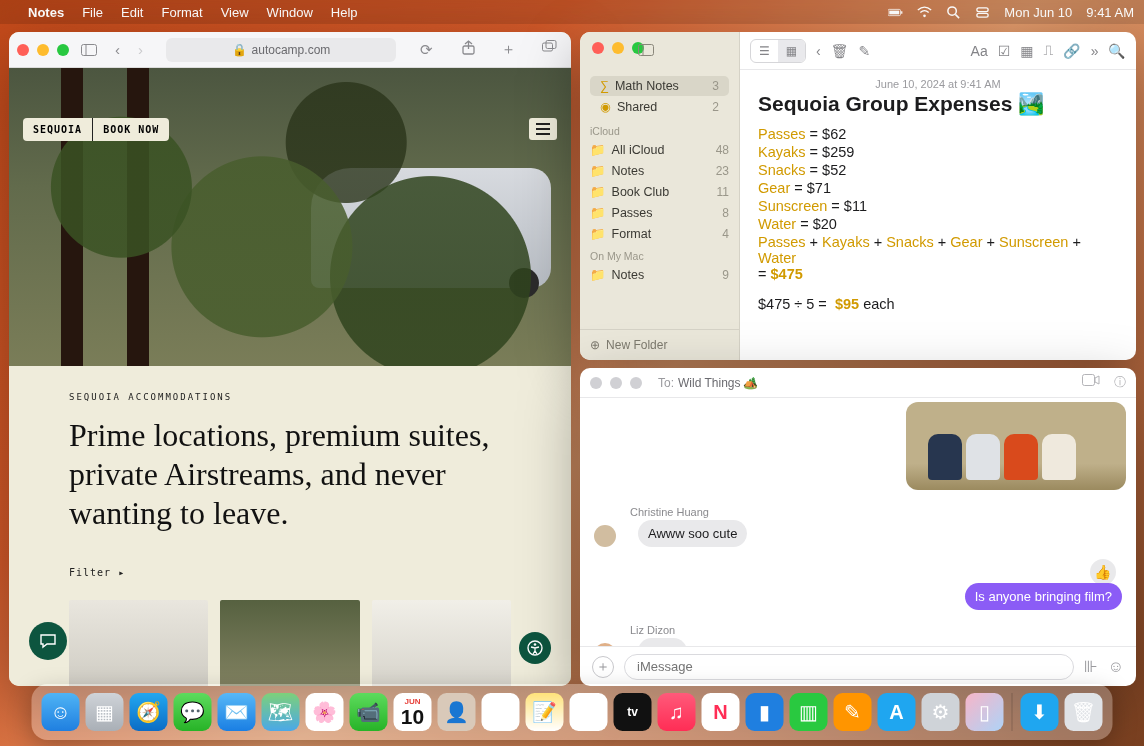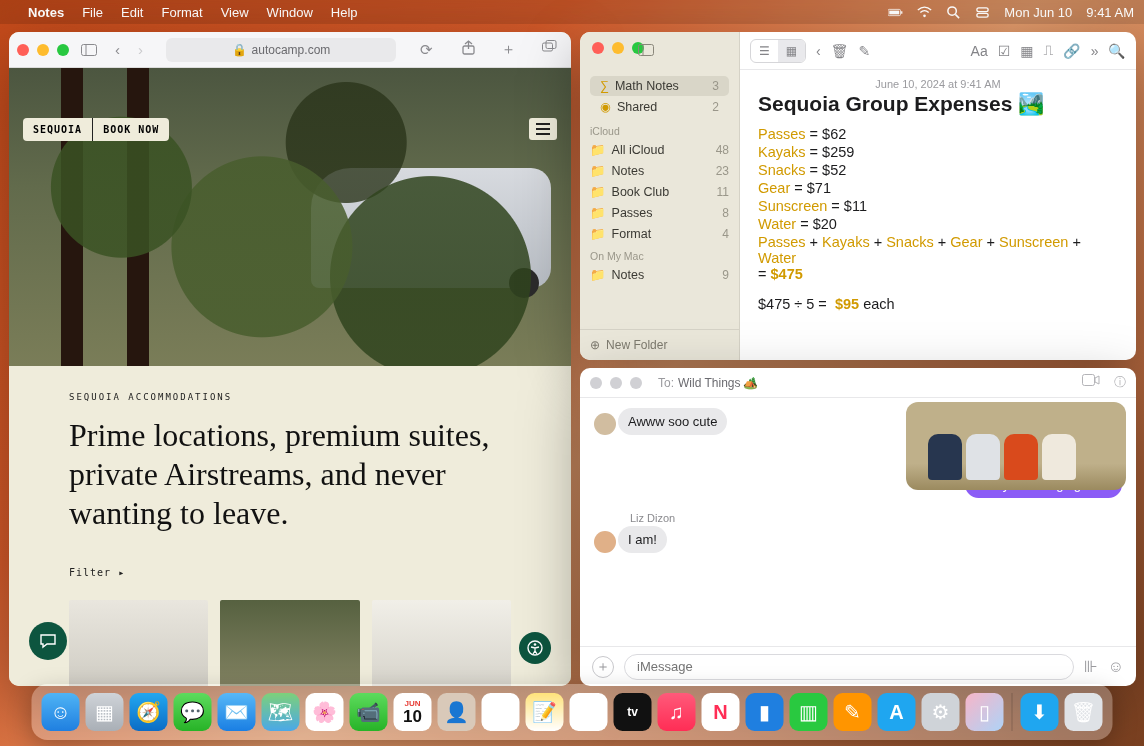--- a/index.html
+++ b/index.html
@@ -161,21 +161,21 @@
     background:
       linear-gradient(180deg,#bfb08a 70%,#9b8a5f 100%);
     overflow:hidden;
   }
   .ppl span{ position:absolute; bottom:10px; width:34px; height:46px; border-radius:10px 10px 4px 4px;}
   .ppl .p1{ left:22px; background:#27364f;}
   .ppl .p2{ left:60px; background:#dfe2e6;}
   .ppl .p3{ left:98px; background:#d94a1c;}
   .ppl .p4{ left:136px; background:#efe9dd;}
   .sender{ font-size:11px; color:#8a8a8e; margin-top:100px; margin-left:36px;}
-  .bubble-row{ display:flex; align-items:flex-end; gap:2px; margin:2px 0;}
+  .bubble-row{ display:flex; align-items:flex-end; gap:22px; margin:2px 0;}
   .avatar{ width:22px; height:22px; border-radius:50%; background:#d1bda0;}
   .bubble{ background:#e9e9eb; border-radius:14px; padding:6px 10px; font-size:13px; color:#1c1c1e; max-width:68%;}
   .bubble.mine{ background:#8b5cf6; color:#fff; margin-left:auto;}
   .react{ margin-left:auto; margin-right:6px; background:#e9e9eb; width:26px; height:26px; border-radius:14px; display:flex; align-items:center; justify-content:center; font-size:14px;}
   .sender2{ font-size:11px; color:#8a8a8e; margin:14px 0 0 36px;}
   .msg-input{
     height:40px; border-top:1px solid #e8e8ea; display:flex; align-items:center; gap:10px; padding:0 12px;
   }
   .msg-input .add{ width:22px; height:22px; border-radius:50%; border:1px solid #c8c8cc; color:#9a9a9e; display:flex; align-items:center; justify-content:center; font-size:14px;}
   .msg-input input{
@@ -199,21 +199,21 @@
   .app.finder{ background:linear-gradient(180deg,#4fb4f5,#1f7fe0);}
   .app.launch{ background:linear-gradient(180deg,#cfd3d8,#a9afb6);}
   .app.safari{ background:linear-gradient(180deg,#22a7f0,#0b6cc5);}
   .app.msg{ background:linear-gradient(180deg,#5ddb5d,#27b327);}
   .app.mail{ background:linear-gradient(180deg,#57b8f7,#1a7fe3);}
   .app.maps{ background:linear-gradient(180deg,#7dd07a,#4aa8e8);}
   .app.photos{ background:#fff;}
   .app.ft{ background:linear-gradient(180deg,#5ddb5d,#27b327);}
   .app.cal{ background:#fff; color:#e7413a; flex-direction:column; font-weight:700;}
   .app.cal small{ font-size:8px; line-height:1;}
-  .app.cal b{ font-size:17px; color:#111; line-height:1;}
+  .app.cal b{ font-size:21px; color:#111; line-height:1;}
   .app.contacts{ background:#d9c9b9;}
   .app.rem{ background:#fff;}
   .app.notes{ background:linear-gradient(180deg,#ffe27a,#fff);}
   .app.free{ background:#fff;}
   .app.tv{ background:#111;}
   .app.music{ background:linear-gradient(180deg,#ff5a7a,#ff2d55);}
   .app.news{ background:#fff; color:#ff2d55;}
   .app.key{ background:#1f7fe0;}
   .app.num{ background:#29c940;}
   .app.pages{ background:#ff9500;}
@@ -491,20 +491,21 @@
   </div>
   <div class="msg-body">
     <div class="photo">
       <div class="ppl">
           <span class="p1"></span>
           <span class="p2"></span>
           <span class="p3"></span>
           <span class="p4"></span>
         </div>
     </div>
+    <div class="sender">Christine Huang</div>
     <div class="bubble-row">
       <div class="avatar"></div>
       <div class="bubble">Awww soo cute</div>
     </div>
     <div class="bubble-row" style="margin-top:12px">
       <div class="react">👍</div>
     </div>
     <div class="bubble-row" style="margin-top:-4px">
       <div class="bubble mine">Is anyone bringing film?</div>
     </div>

